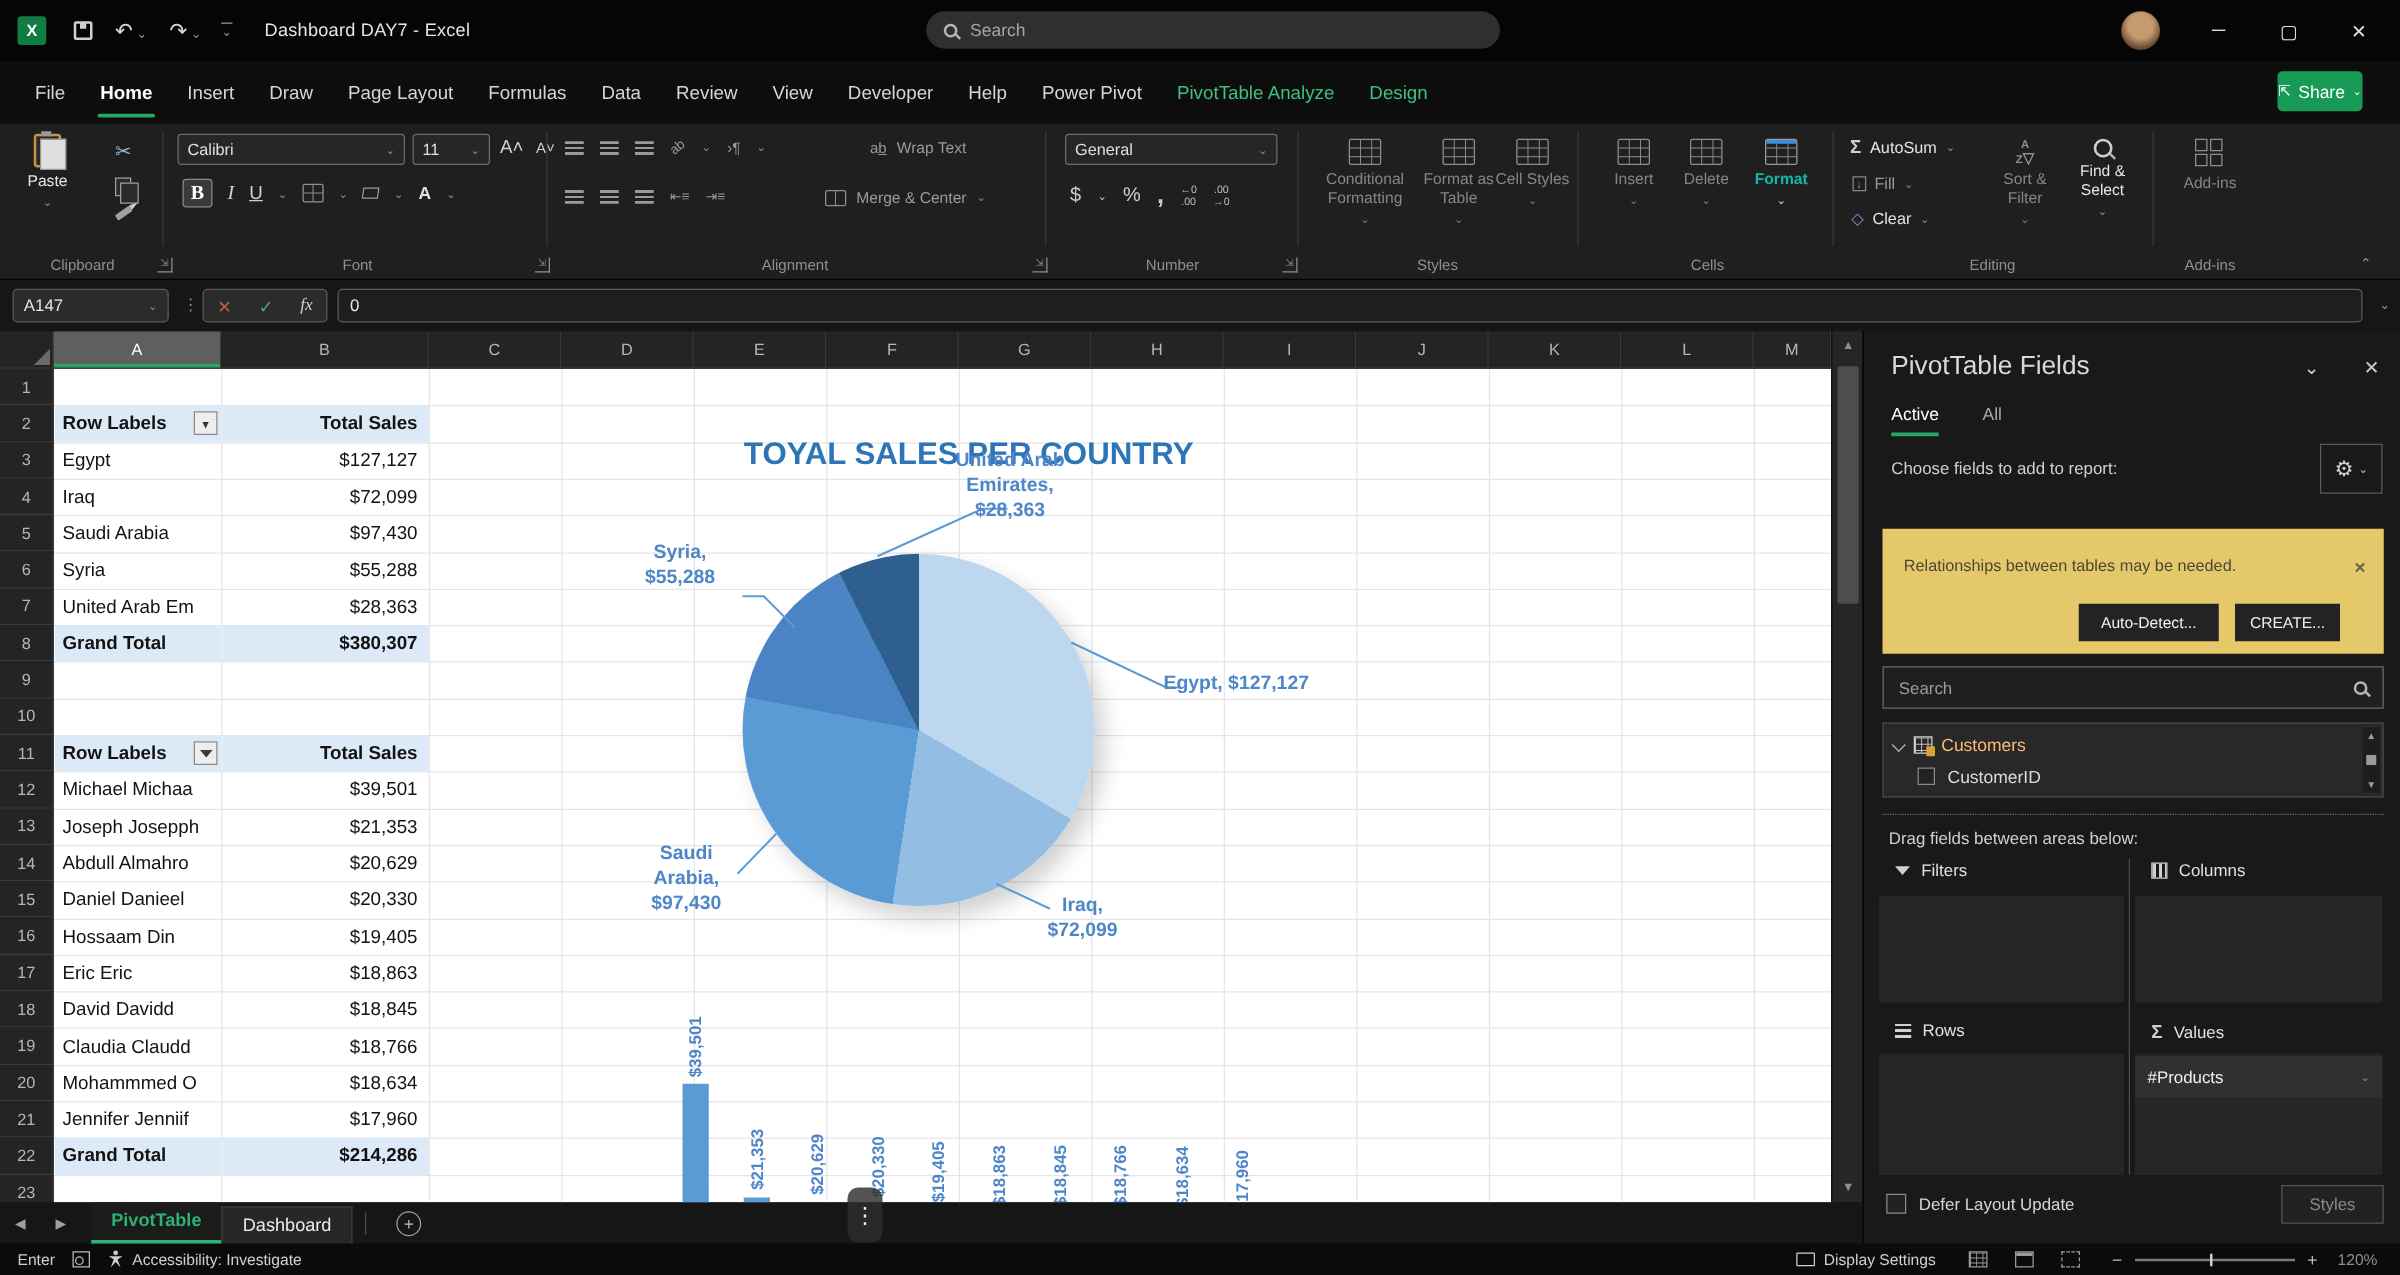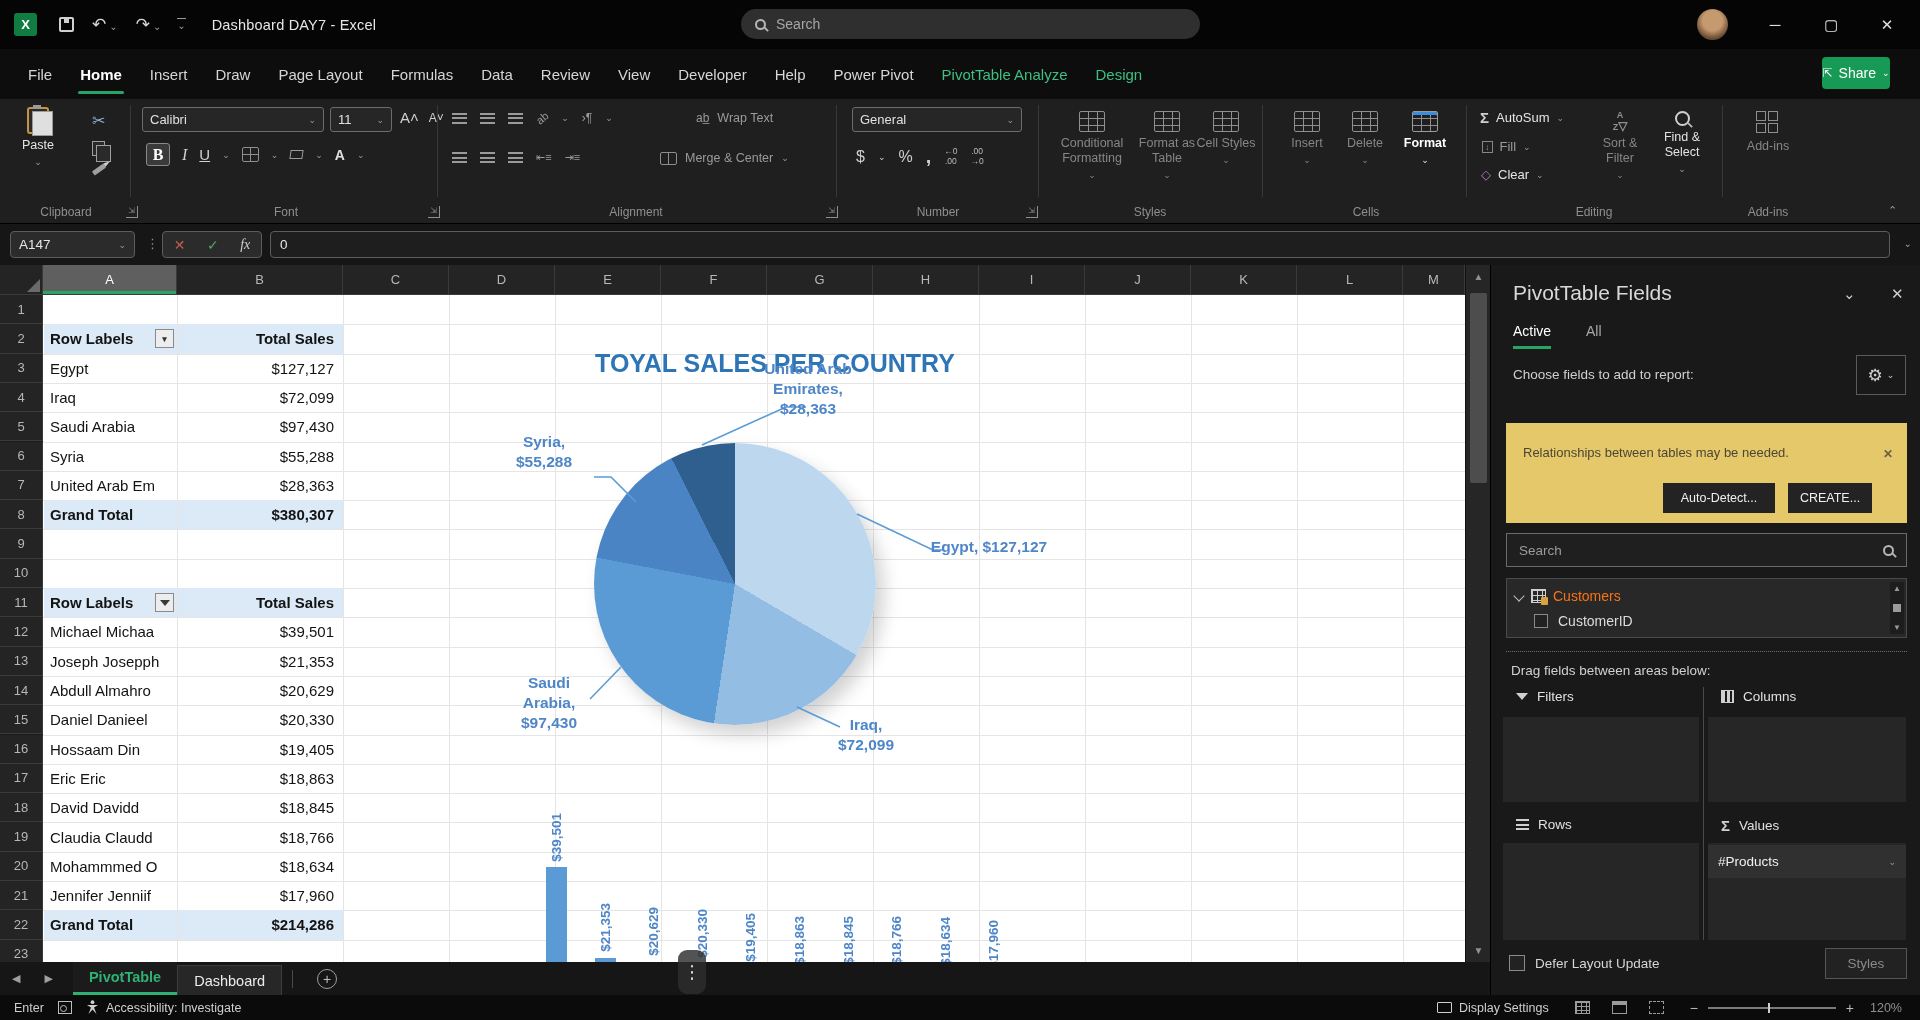--- a/index.html
+++ b/index.html
@@ -306,21 +306,21 @@
       <span>Insert</span>
         <span style="font-size:9px">⌄</span>
     </div>
     <div class="bigbtn dim" style="left:1338px;top:12px;width:54px">
       <span class="minitbl"></span>
       <span>Delete</span>
         <span style="font-size:9px">⌄</span>
     </div>
     <div class="bigbtn lit" style="left:1396px;top:12px;width:58px">
       <span class="minitbl fmt"></span>
-      <span style="font-weight:bold;color:#ffffff">Format</span>
+      <span style="font-weight:bold;color:#14b8a6">Format</span>
         <span style="font-size:9px">⌄</span>
     </div>
     <div class="rdiv" style="left:1466px"></div>
 
     <div class="smallrow lit" style="left:1480px;top:10px;gap:7px;color:#e4e4e4;font-size:13px">
       <span class="sigma">Σ</span>
       <span>AutoSum</span>
       <span style="font-size:9px;color:#9a9a9a">⌄</span>
     </div>
     <div class="smallrow dim" style="left:1482px;top:40px;gap:7px;font-size:13px">
@@ -586,21 +586,21 @@
 
     <div id="psearch">
       <span>Search</span>
       <span class="mag" style="margin-left:auto"></span>
     </div>
 
     <div id="plist">
       <div style="display:flex;align-items:center;height:27px;margin-top:3px">
         <span class="expander" style="transform:rotate(-45deg)"></span>
         <span class="tblic"></span>
-        <span style="font-size:14px;color:#f97316">Customers</span>
+        <span style="font-size:14px;color:#fdba74">Customers</span>
       </div>
       <div style="display:flex;align-items:center;height:24px">
         <span class="pcheck"></span>
         <span style="font-size:14px;color:#dcdcdc">CustomerID</span>
       </div>
       <div class="lscroll">
           <span>▲</span>
           <i></i>
           <span>▼</span>
         </div>

